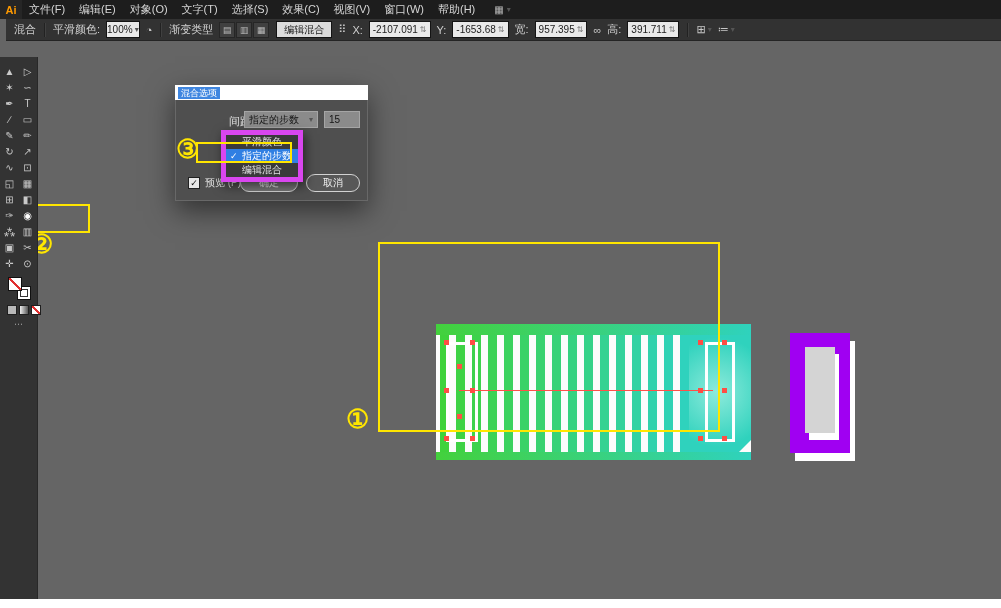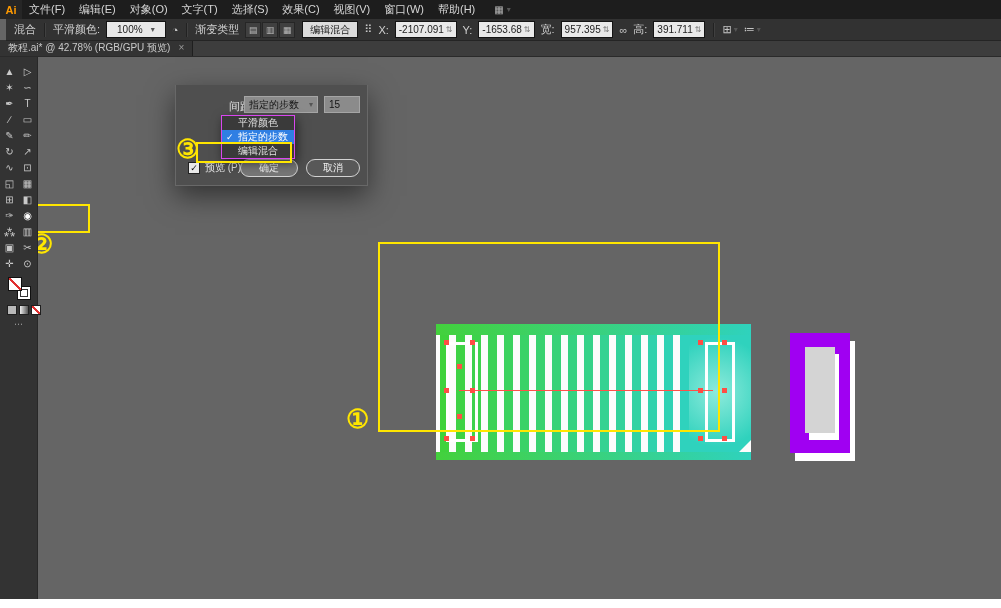--- a/index.html
+++ b/index.html
@@ -14,22 +14,22 @@
   .menus{display:flex;}
   .menu-item{color:#d6d6d6;font-size:11px;line-height:19px;padding:8px 7px;white-space:nowrap;}
   .workspace-switch{margin-left:12px;color:#b5b5b5;font-size:10px;display:flex;gap:3px;align-items:center;}
 
   
   .optionsbar{position:absolute;left:6px;top:19px;right:0;height:21px;background:#323232;
               border-bottom:1px solid #242424;display:flex;align-items:center;gap:6px;
               padding:0 8px;color:#cfcfcf;font-size:11px;z-index:59;}
   .sep{width:1px;height:14px;background:#222;box-shadow:1px 0 0 #404040;margin:0 2px;flex:none;}
   .flabel{color:#cfcfcf;font-size:11px;white-space:nowrap;}
-  .obar-select{background:#e9e9e9;color:#1c1c1c;height:15px;line-height:15px;padding:0 10px;
-               font-size:10px;border:1px solid #141414;display:inline-flex;align-items:center;gap:8px;}
+  .obar-select{background:#e9e9e9;color:#1c1c1c;height:15px;line-height:15px;padding:0 0;
+               font-size:10px;border:1px solid #141414;display:inline-flex;align-items:center;gap:2px;}
   .caret9{font-size:8px;color:#555;}
   .icon-btn{color:#c6c6c6;font-size:11px;display:inline-flex;align-items:center;gap:2px;}
   .mini-box{width:14px;height:14px;background:#404040;border:1px solid #262626;color:#b9b9b9;
             font-size:9px;display:inline-flex;align-items:center;justify-content:center;margin-right:1px;}
   .obar-btn{background:#dcdcdc;color:#222;font-size:10px;height:15px;line-height:15px;
             padding:0 7px;border:1px solid #141414;white-space:nowrap;}
   .num-field{background:#e9e9e9;color:#1c1c1c;font-size:10px;height:15px;line-height:15px;
              padding:0 3px;border:1px solid #141414;display:inline-flex;align-items:center;gap:2px;white-space:nowrap;}
   .spin{font-size:8px;color:#777;}
 
@@ -95,21 +95,21 @@
   .dialog-body{position:relative;background:#4f4f4f;border:1px solid #686868;border-top:none;height:100px;}
   .dlg-label{position:absolute;color:#e2e2e2;font-size:11px;white-space:nowrap;margin-left:41px;}
   .spacing-label{left:12px;top:14px;}
   .orientation-label{left:12px;top:47px;}
   .spacing-select{position:absolute;left:68px;top:11px;width:74px;height:17px;background:#8b8b8b;
     border:1px solid #a5a5a5;color:#151515;font-size:10px;display:flex;align-items:center;
     justify-content:space-between;padding:0 4px;box-sizing:border-box;}
   .steps-field{position:absolute;left:148px;top:11px;width:36px;height:17px;background:#8b8b8b;
     border:1px solid #a5a5a5;color:#151515;font-size:10px;display:flex;align-items:center;
     padding:0 4px;box-sizing:border-box;}
-  .popup{position:absolute;left:45px;top:30px;width:72px;background:#3a3a3a;border:1px solid #d946ef;
+  .popup{position:absolute;left:45px;top:30px;width:72px;background:#3a3a3a;border:5px solid #d946ef;
     box-shadow:2px 4px 10px rgba(0,0,0,.55);z-index:6;}
   .popup-row{height:14px;display:flex;align-items:center;gap:3px;padding:0 4px;color:#e0e0e0;font-size:10px;white-space:nowrap;}
   .popup-row.selected{background:#2f7fe3;color:#fff;}
   .popup-check{width:9px;font-size:9px;flex:none;}
   .preview-check{position:absolute;left:12px;top:76px;display:flex;align-items:center;gap:5px;
     color:#e2e2e2;font-size:10px;}
   .checkbox{width:10px;height:10px;background:#e8e8e8;border:1px solid #222;color:#111;
     font-size:9px;line-height:10px;text-align:center;}
   .btn{position:absolute;top:74px;height:18px;border-radius:9px;border:1px solid #d2d2d2;
     color:#f0f0f0;font-size:10px;display:flex;align-items:center;justify-content:center;box-sizing:border-box;}
@@ -189,26 +189,20 @@
     <span class="icon-btn">
       <span>⊞</span>
       <span class="caret9">▾</span>
     </span>
     <span class="icon-btn">
       <span>≔</span>
       <span class="caret9">▾</span>
     </span>
   </div>
 
-  <div class="tabbar">
-    <div class="tab">
-      <span>教程.ai* @ 42.78% (RGB/GPU 预览)</span>
-      <span class="tabclose">×</span>
-    </div>
-  </div>
 
   <div class="toolbox">
     <div class="tools-grid" id="tools-grid">
         <div class="tool">▲</div>
         <div class="tool">▷</div>
         <div class="tool">✶</div>
         <div class="tool">∽</div>
         <div class="tool">✒</div>
         <div class="tool">T</div>
         <div class="tool">∕</div>
@@ -289,20 +283,23 @@
       </div>
 
     <div class="letter">
       <div class="letter-shadow"></div>
       <div class="letter-body"></div>
       <div class="letter-hole"></div>
     </div>
   </div>
 
   <div class="dialog">
+    <div class="dialog-title">
+      <span class="dialog-title-chip">混合选项</span>
+    </div>
     <div class="dialog-body">
       <span class="dlg-label spacing-label">间距 (S):</span>
       <div class="spacing-select">
         <span>指定的步数</span>
         <span class="caret9">▾</span>
       </div>
       <div class="steps-field">
         <span>15</span>
       </div>
       <span class="dlg-label orientation-label">取向:</span>

